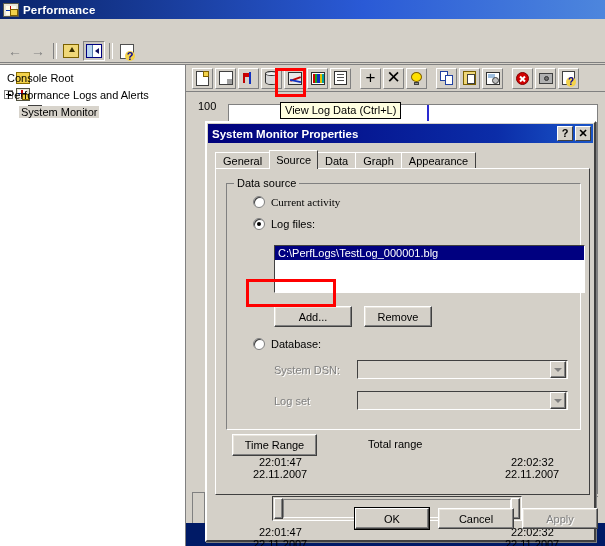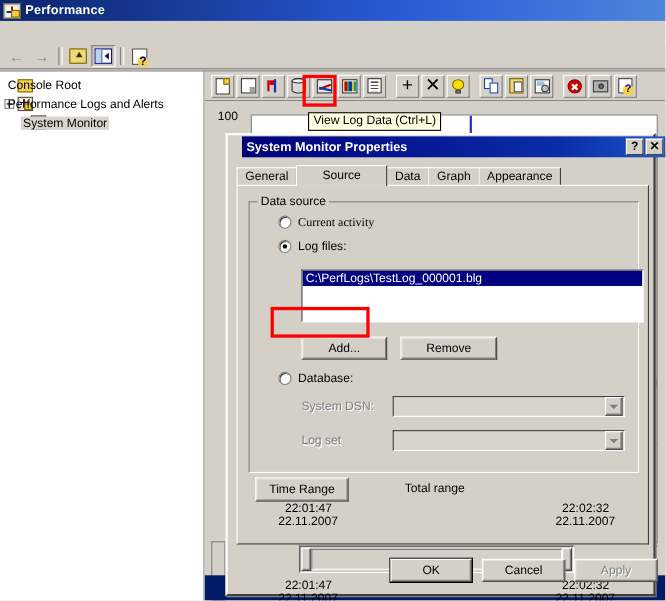--- a/index.html
+++ b/index.html
@@ -538,21 +538,20 @@
     z-index: 60;
     box-shadow: 1px 1px 0 #808080;
   }
   #props-titlebar {
     position: absolute; left: 1px; top: 1px;
     width: 385px; height: 19px;
     background: linear-gradient(to right, #00007a 0%, #0b2da8 75%, #1a55c8 100%);
     display: flex; align-items: center;
     padding: 0 2px 0 4px;
     box-sizing: border-box;
-    margin-left: 12px;
   }
   #props-titlebar .pt-text {
     color: #ffffff; font-weight: bold; font-size: 11.5px;
     flex: 1 1 auto;
   }
   .tbtn {
     width: 16px; height: 15px;
     background: #d4d0c8;
     border: 1px solid #d4d0c8;
     border-top-color: #ffffff; border-left-color: #ffffff;
@@ -582,21 +581,21 @@
     font-size: 11px;
     margin-right: -1px;
   }
   .tab.active {
     height: 19px;
     font-weight: normal;
     z-index: 3;
     position: relative;
     border-top-color: #ffffff;
     border-left-color: #ffffff;
-    padding: 0 23px;
+    padding: 0 6px;
     justify-content: flex-end;
   }
   #tab-body {
     position: absolute; left: 8px; top: 45px;
     width: 375px; height: 327px;
     background: #d4d0c8;
     border: 1px solid #ffffff;
     border-right-color: #404040;
     border-bottom-color: #404040;
     box-sizing: border-box;
@@ -959,21 +958,21 @@
           <span>Log files:</span>
         </div>
 
         <div id="logfiles-list">
           <div class="item-sel">C:\PerfLogs\TestLog_000001.blg</div>
         </div>
 
         <div class="btn" style="left:47px; top:122px; width:78px; height:21px;">
           <span>Add...</span>
         </div>
-        <div class="btn" style="left:137px; top:122px; width:88px; height:21px;align-items:center;">
+        <div class="btn" style="left:137px; top:122px; width:68px; height:21px;align-items:center;">
           <span>Remove</span>
         </div>
 
         <div class="radio-row" style="left:26px; top:154px;">
           <span class="radio"></span>
           <span>Database:</span>
         </div>
 
         <span class="lbl-disabled" style="left:47px; top:180px;">System DSN:</span>
         <div class="combo" style="left:130px; top:176px; width:211px; height:19px;">

